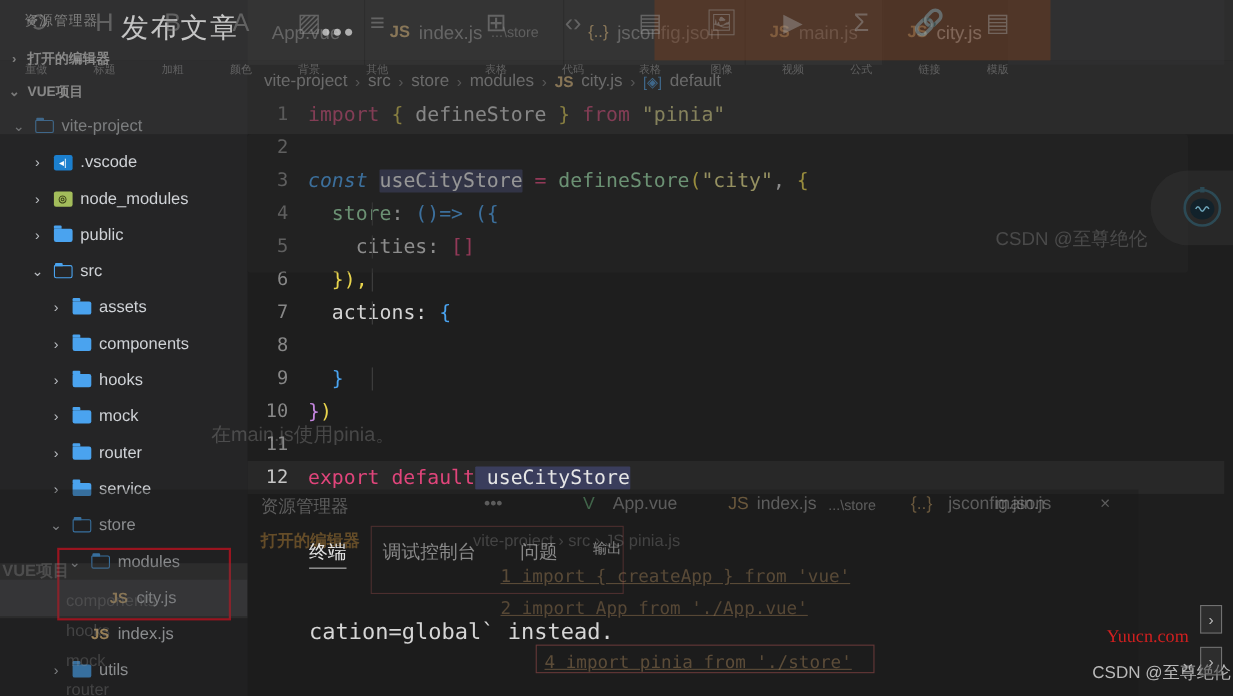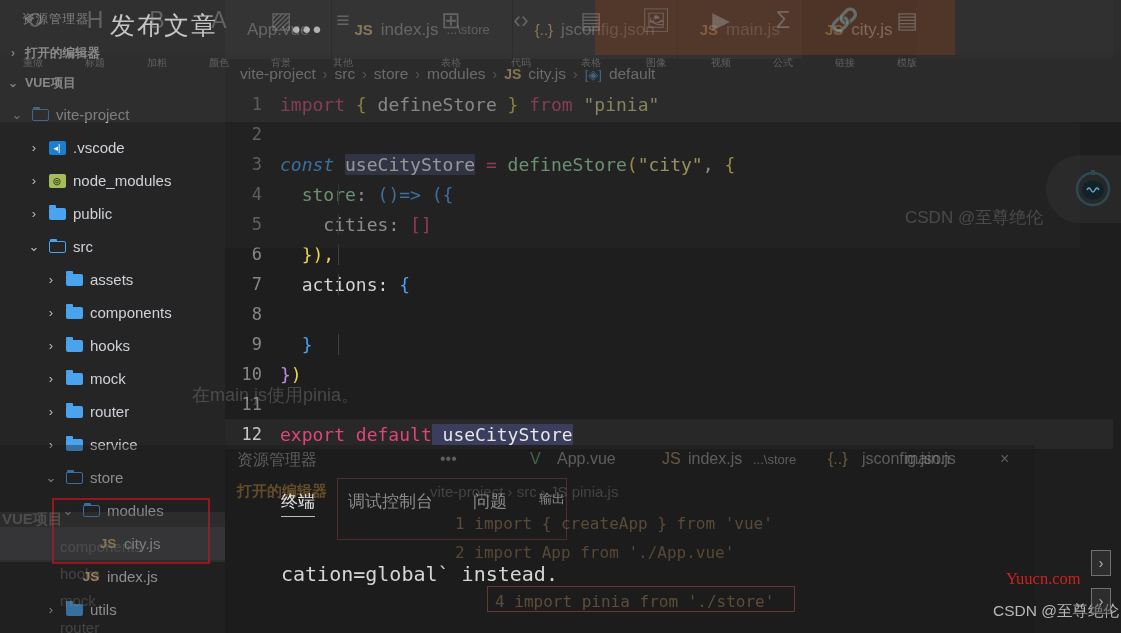--- a/index.html
+++ b/index.html
@@ -149,21 +149,21 @@
   }
 
   .ov-banner {
     position:absolute; left:595px; top:0; width:360px; height:55px;
     background:rgba(120,62,30,0.45);
   }
   .ov-banner-txt {
     position:absolute; left:610px; top:15px; font-size:21px; font-weight:bold;
     color:rgba(255,205,140,0.48); letter-spacing:1px; white-space:nowrap;
   }
-  .gh-code { position:absolute; font-family:"DejaVu Sans Mono", monospace; font-size:16px; }
+  .gh-code { position:absolute; font-family:"DejaVu Sans Mono", monospace; font-size:16px;text-decoration:underline; }
   .gh-tree { position:absolute; font-size:15px; color:rgba(150,150,150,0.30); }
   .gh-term { position:absolute; font-family:"DejaVu Sans Mono", monospace; font-size:20px; color:#d6d6d6; }
   .gh-tabbar { position:absolute; font-size:16px; color:rgba(190,190,190,0.40); }
 </style>
 </head>
 <body>
 
 <div id="root">
 
   <div class="vscode">

